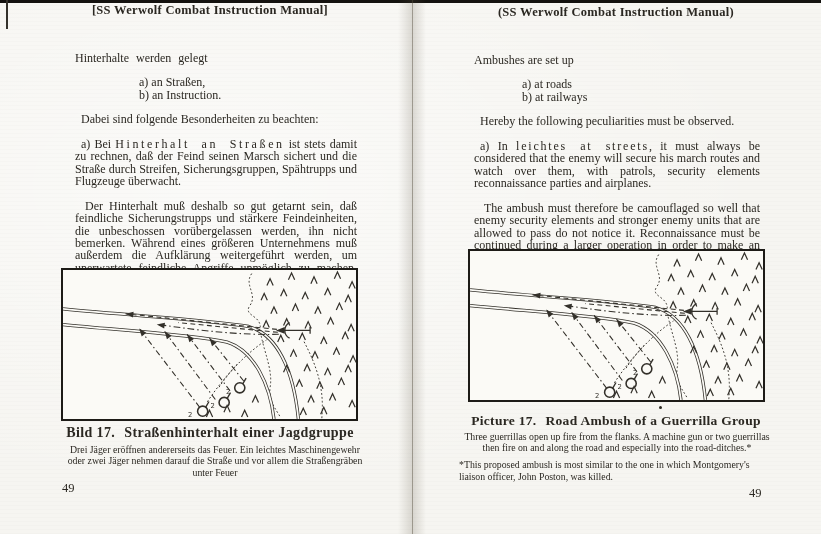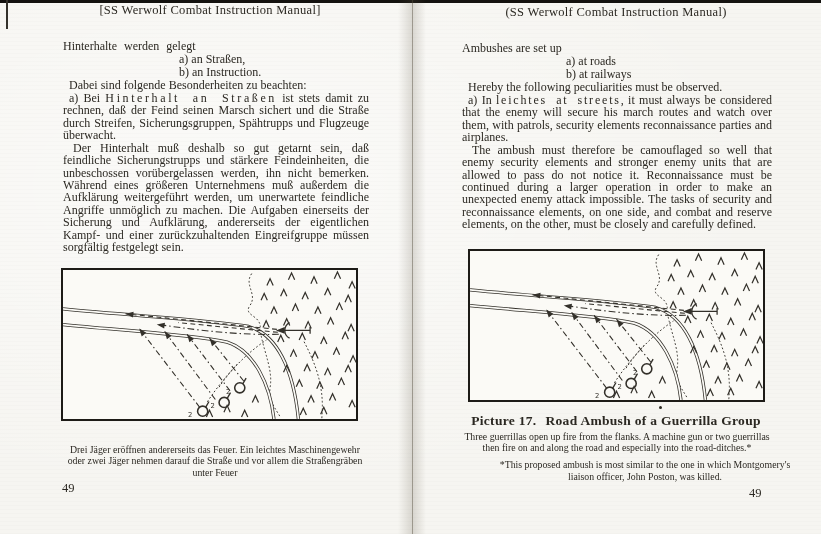--- a/index.html
+++ b/index.html
@@ -15,32 +15,32 @@
       radial-gradient(ellipse at 28% 35%, rgba(255,255,255,0.55), rgba(255,255,255,0) 65%),
       #f6f5f1;
   }
   .artifact-top{position:absolute;top:0;left:0;width:821px;height:3px;background:#14120f}
   .artifact-notch{position:absolute;top:0;left:6px;width:2px;height:29px;background:#34312b}
   .gutter-shade{position:absolute;top:0;left:398px;width:28px;height:534px;
     background:linear-gradient(90deg, rgba(92,84,66,0) 0%, rgba(92,84,66,0.20) 52%, rgba(92,84,66,0) 100%)}
   .gutter-line{position:absolute;top:0;left:412px;width:1px;height:534px;background:rgba(84,77,63,0.45)}
   .ink-dot{position:absolute;left:659px;top:406px;width:3px;height:3px;background:#2a2720;border-radius:50%}
 
-  .running-head{position:absolute;top:3px;font-weight:normal;font-size:12.5px;letter-spacing:0.3px;text-align:center;white-space:nowrap}
+  .running-head{position:absolute;top:3px;font-weight:bold;font-size:12.5px;letter-spacing:0.3px;text-align:center;white-space:nowrap}
   #head-left{left:10px;width:400px}
   #head-right{left:420px;width:392px;top:5px}
 
   .body-col{position:absolute;font-size:12px;line-height:12.45px}
   #body-left{left:63px;top:40px;width:306px}
   #body-right{left:462px;top:42px;width:310px}
-  .body-col p{margin:0}
+  .body-col p{margin:12px}
   .intro{word-spacing:4px}
   .list{margin:1px 0 1px 0}
-  #body-left .list{margin-left:116px}
-  #body-right .list{margin-left:104px}
+  #body-left .list{margin-left:76px}
+  #body-right .list{margin-left:60px}
   .note{text-indent:6px}
   .para{text-align:justify}
   .p-first{text-indent:6px}
   .p-second{text-indent:10px;margin-top:3px}
   .sperr{letter-spacing:2.6px;word-spacing:5px}
   .sperr-en{letter-spacing:1.8px;word-spacing:3px}
 
   .fig{position:absolute;border:2px solid #1d1b17;background:#fbfaf6;box-sizing:border-box}
   #fig-left{left:61px;top:268px;width:297px;height:153px}
   #fig-right{left:468px;top:249px;width:297px;height:153px}
@@ -48,21 +48,21 @@
 
   .cap-head{position:absolute;font-weight:bold;text-align:center;white-space:nowrap}
   #cap-head-left{left:10px;width:400px;top:425px;font-size:14px;letter-spacing:0.4px}
   #cap-head-right{left:420px;width:392px;top:413px;font-size:13.5px;letter-spacing:0.3px}
   .cap-label{margin-right:9px}
 
   .cap-sub{position:absolute;font-size:9.8px;line-height:11.4px;text-align:center}
   #cap-sub-left{left:62px;width:306px;top:444px}
   #cap-sub-right{left:456px;width:322px;top:431px}
 
-  .footnote{position:absolute;left:490px;top:459px;width:310px;font-size:9.8px;line-height:11.6px;text-align:center}
+  .footnote{position:absolute;left:459px;top:459px;width:310px;font-size:9.8px;line-height:11.6px;text-align:left}
 
   .pagenum{position:absolute;font-weight:normal;font-size:12.5px}
   #pagenum-left{left:62px;top:481px}
   #pagenum-right{left:749px;top:486px}
 </style>
 </head>
 <body>
 
 <div class="scan">
   <div class="artifact-top"></div>
@@ -159,20 +159,23 @@
         <path d="M272.8,134 L276,127 L279.2,134" fill="none" stroke="#33302a" stroke-width="1.25"></path>
         <path d="M292.8,141 L296,134 L299.2,141" fill="none" stroke="#33302a" stroke-width="1.25"></path>
         <path d="M242.8,149 L246,142 L249.2,149" fill="none" stroke="#33302a" stroke-width="1.25"></path>
         <path d="M263.8,148 L267,141 L270.2,148" fill="none" stroke="#33302a" stroke-width="1.25"></path>
         <path d="M146.8,151 L150,144 L153.2,151" fill="none" stroke="#33302a" stroke-width="1.25"></path>
         <path d="M164.8,146 L168,139 L171.2,146" fill="none" stroke="#33302a" stroke-width="1.25"></path>
         <path d="M182.8,151 L186,144 L189.2,151" fill="none" stroke="#33302a" stroke-width="1.25"></path>
         <path d="M193.8,136 L197,129 L200.2,136" fill="none" stroke="#33302a" stroke-width="1.25"></path>
       </svg>
   </figure>
+  <div class="cap-head" id="cap-head-left">
+    <span class="cap-label">Bild 17.</span><span>Straßenhinterhalt einer Jagdgruppe</span>
+  </div>
   <div class="cap-sub" id="cap-sub-left">Drei Jäger eröffnen andererseits das Feuer. Ein leichtes Maschinengewehr oder zwei Jäger nehmen darauf die Straße und vor allem die Straßengräben unter Feuer</div>
   <div class="pagenum" id="pagenum-left">49</div>
 
   <div class="running-head" id="head-right">(SS Werwolf Combat Instruction Manual)</div>
 
   <div class="body-col" id="body-right">
     <p>Ambushes are set up</p>
     <div class="list">
       <div>a) at roads</div>
       <div>b) at railways</div>

